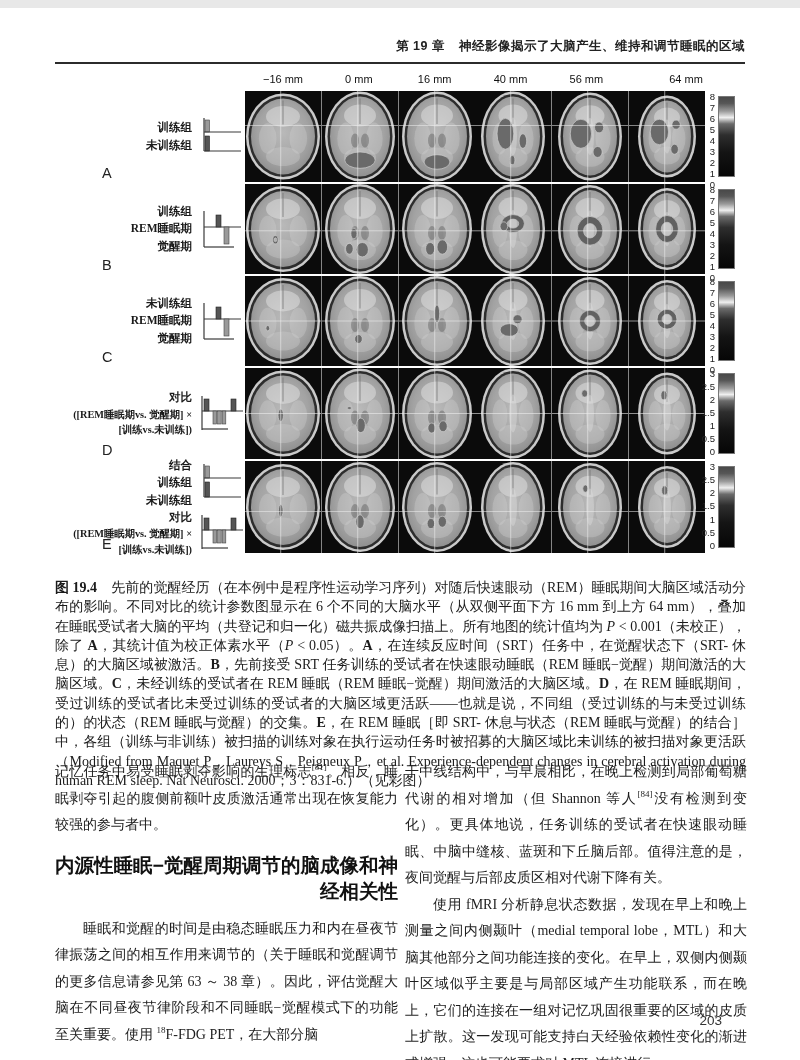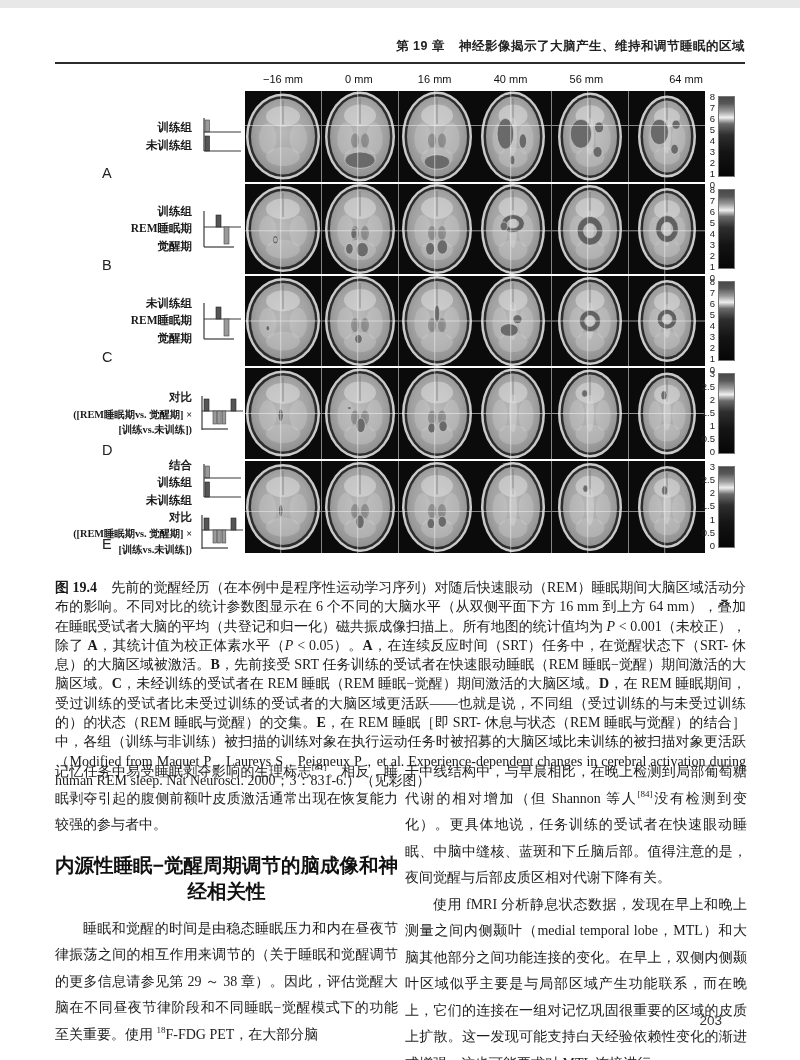--- a/index.html
+++ b/index.html
@@ -57,21 +57,21 @@
   .col{position:absolute;top:751px;width:343px;font-size:14px;line-height:26.5px;text-align:justify;}
   .col-left{left:55px;}
   .col-right{left:405px;width:342px;}
   .col p{margin:0;}
   .col p.indent{text-indent:2em;}
   sup{font-size:9px;line-height:0;}
   .section-heading{
     margin:13px 0 12px 0;
     font-family:"Liberation Sans","DejaVu Sans",sans-serif;
     font-size:19.5px;font-weight:700;line-height:26px;color:#111;
-    text-align:center;
+    text-align:right;
   }
   .page-number{
     position:absolute;top:1005px;right:78px;
     font-family:"Liberation Sans","DejaVu Sans",sans-serif;
     font-size:13.5px;color:#333;
   }
 </style>
 </head>
 <body>
 
@@ -995,21 +995,21 @@
         <div>0.5</div>
         <div>0</div>
       </div>
     </div>
 
   <p class="caption"><span class="b">图 19.4　</span><span>先前的觉醒经历（在本例中是程序性运动学习序列）对随后快速眼动（REM）睡眠期间大脑区域活动分布的影响。不同对比的统计参数图显示在 6 个不同的大脑水平（从双侧平面下方 16 mm 到上方 64 mm），叠加在睡眠受试者大脑的平均（共登记和归一化）磁共振成像扫描上。所有地图的统计值均为 </span><span class="i">P</span><span> &lt; 0.001（未校正），除了 </span><span class="b">A</span><span>，其统计值为校正体素水平（</span><span class="i">P</span><span> &lt; 0.05）。</span><span class="b">A</span><span>，在连续反应时间（SRT）任务中，在觉醒状态下（SRT- 休息）的大脑区域被激活。</span><span class="b">B</span><span>，先前接受 SRT 任务训练的受试者在快速眼动睡眠（REM 睡眠−觉醒）期间激活的大脑区域。</span><span class="b">C</span><span>，未经训练的受试者在 REM 睡眠（REM 睡眠−觉醒）期间激活的大脑区域。</span><span class="b">D</span><span>，在 REM 睡眠期间，受过训练的受试者比未受过训练的受试者的大脑区域更活跃——也就是说，不同组（受过训练的与未受过训练的）的状态（REM 睡眠与觉醒）的交集。</span><span class="b">E</span><span>，在 REM 睡眠［即 SRT- 休息与状态（REM 睡眠与觉醒）的结合］中，各组（训练与非训练）被扫描的训练对象在执行运动任务时被招募的大脑区域比未训练的被扫描对象更活跃（Modified from Maquet P，Laureys S，Peigneux P，et al. Experience-dependent changes in cerebral activation during human REM sleep. Nat Neurosci. 2000；3：831-6.）（见彩图）</span></p>
 
   <div class="col col-left">
     <p><span>记忆任务中易受睡眠剥夺影响的生理标志</span><sup>[81]</sup><span>。相反，睡眠剥夺引起的腹侧前额叶皮质激活通常出现在恢复能力较强的参与者中。</span></p>
     <h2 class="section-heading">内源性睡眠−觉醒周期调节的脑成像和神经相关性</h2>
-    <p class="indent"><span>睡眠和觉醒的时间是由稳态睡眠压力和内在昼夜节律振荡之间的相互作用来调节的（关于睡眠和觉醒调节的更多信息请参见第 29 ～ 38 章）。因此，评估觉醒大脑在不同昼夜节律阶段和不同睡眠−觉醒模式下的功能至关重要。使用 </span><sup>18</sup><span>F-FDG PET，在大部分脑</span></p>
+    <p class="indent"><span>睡眠和觉醒的时间是由稳态睡眠压力和内在昼夜节律振荡之间的相互作用来调节的（关于睡眠和觉醒调节的更多信息请参见第 63 ～ 38 章）。因此，评估觉醒大脑在不同昼夜节律阶段和不同睡眠−觉醒模式下的功能至关重要。使用 </span><sup>18</sup><span>F-FDG PET，在大部分脑</span></p>
   </div>
 
   <div class="col col-right">
     <p><span>干中线结构中，与早晨相比，在晚上检测到局部葡萄糖代谢的相对增加（但 Shannon 等人</span><sup>[84]</sup><span>没有检测到变化）。更具体地说，任务训练的受试者在快速眼动睡眠、中脑中缝核、蓝斑和下丘脑后部。值得注意的是，夜间觉醒与后部皮质区相对代谢下降有关。</span></p>
     <p class="indent"><span>使用 fMRI 分析静息状态数据，发现在早上和晚上测量之间内侧颞叶（medial temporal lobe，MTL）和大脑其他部分之间功能连接的变化。在早上，双侧内侧颞叶区域似乎主要是与局部区域产生功能联系，而在晚上，它们的连接在一组对记忆巩固很重要的区域的皮质上扩散。这一发现可能支持白天经验依赖性变化的渐进式增强。这也可能要求对 MTL 连接进行</span></p>
   </div>
 
   <div class="page-number">203</div>
 
 </div>

